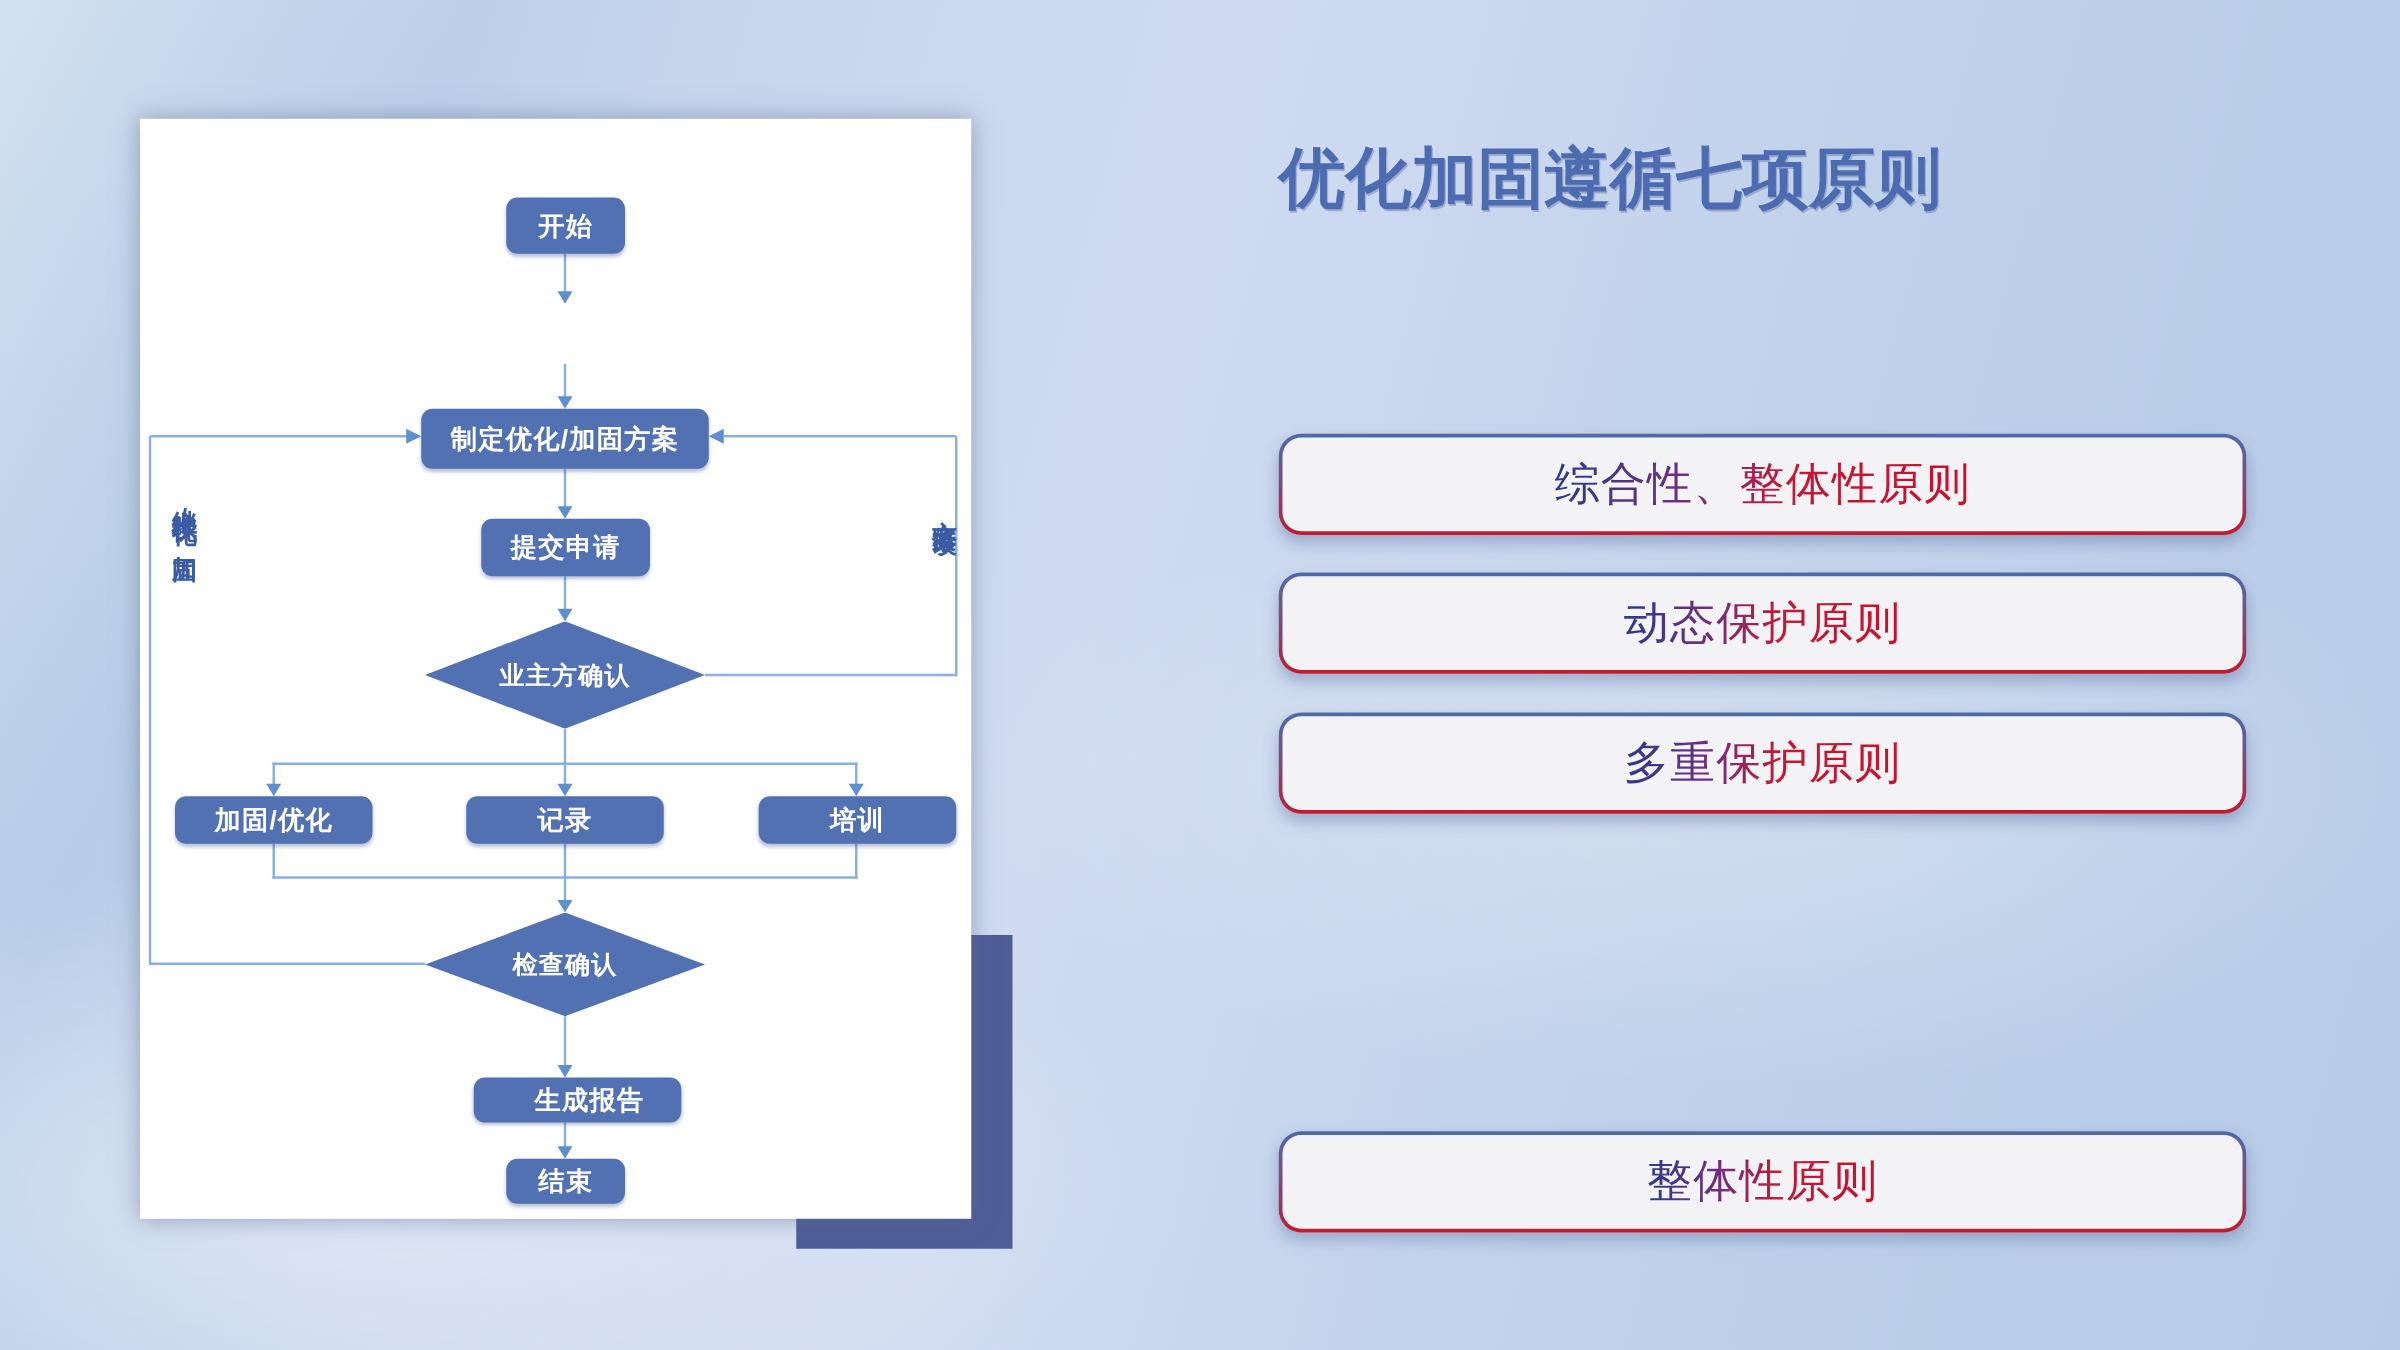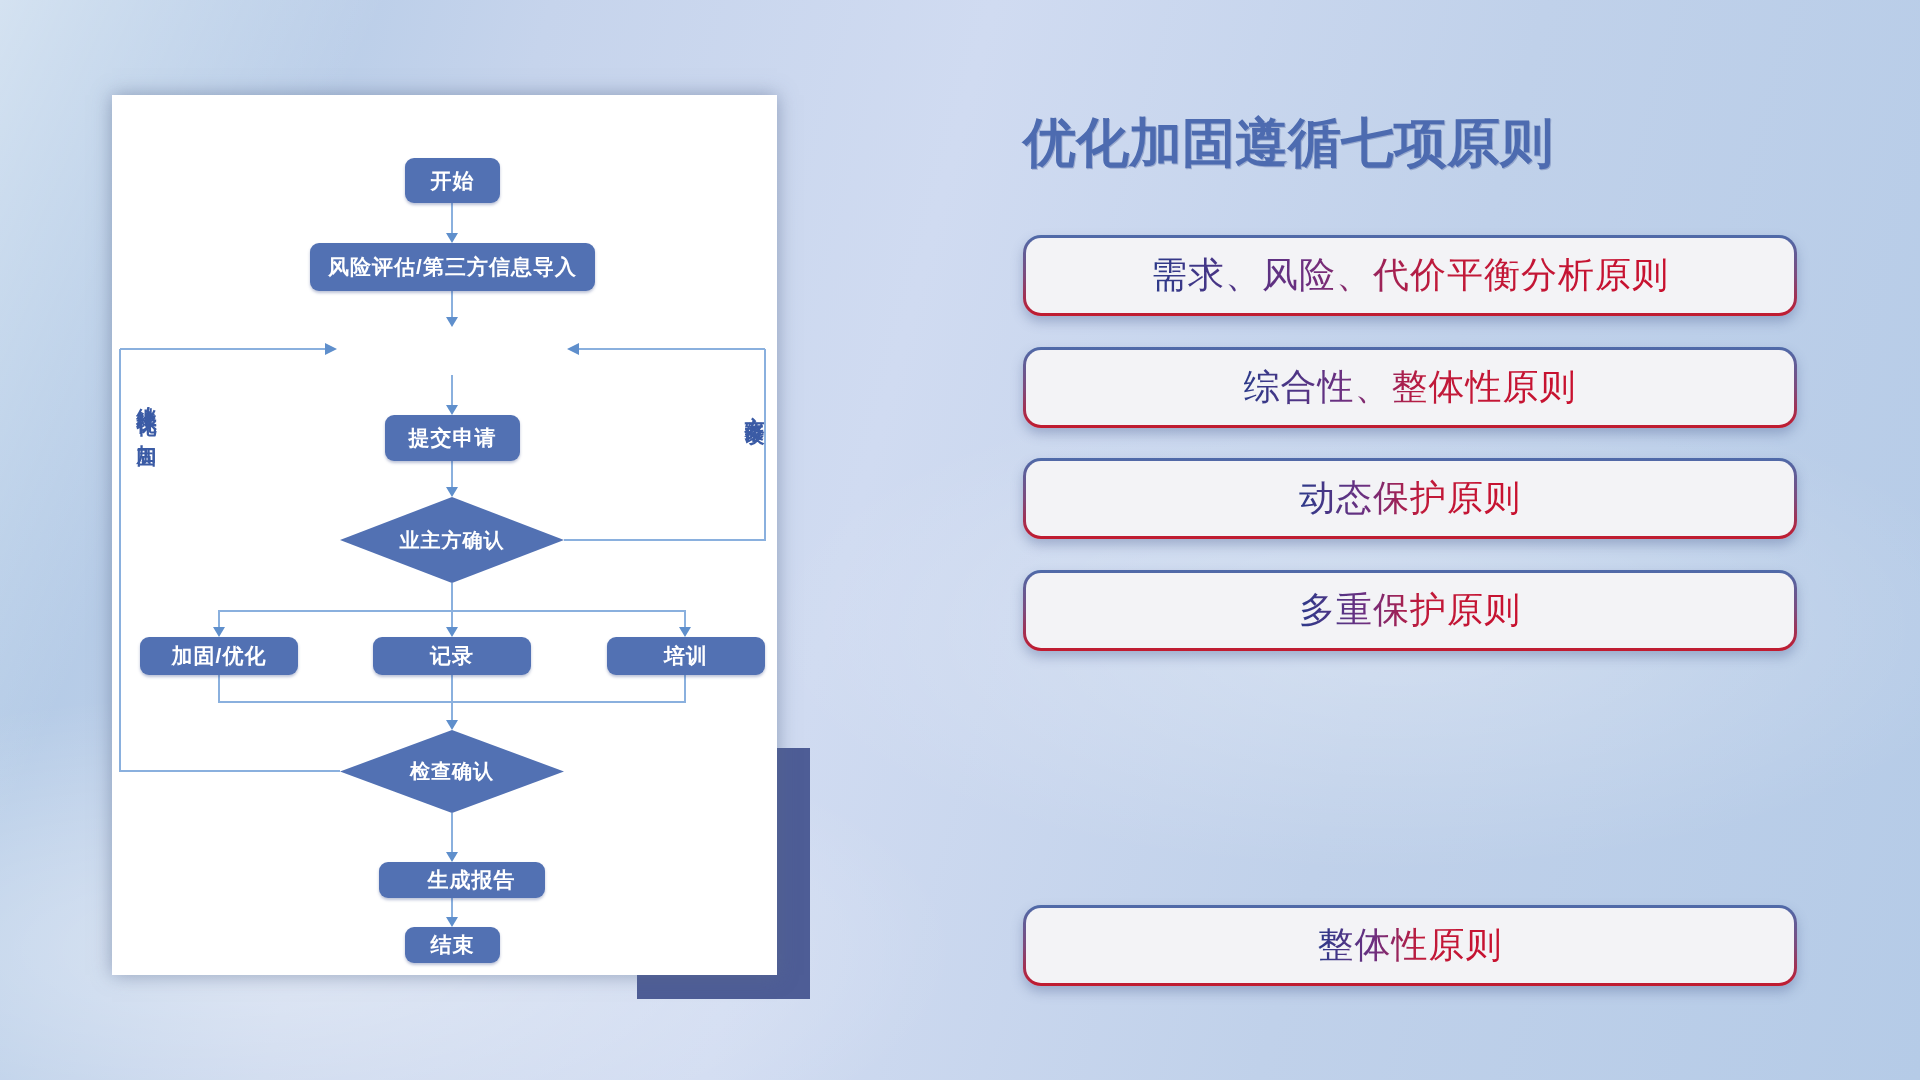--- a/index.html
+++ b/index.html
@@ -114,37 +114,32 @@
 
   <div class="ln" style="left:564px;top:539px;width:201px;height:2px;"></div>
   <div class="ln" style="left:764px;top:349px;width:2px;height:192px;"></div>
   <div class="ln" style="left:579px;top:348px;width:186px;height:2px;"></div>
   <div class="ah ah-left" style="left:567px;top:343px;"></div>
 
   <div class="loop-label" style="left:136px;top:392px;height:170px;">继续优化/加固</div>
   <div class="loop-label" style="left:744px;top:400px;height:110px;">方案修改</div>
 
   <div class="fc-box n-start">开始</div>
-  <div class="fc-box n-risk">风险评估/第三方信息导入</div>
+  <div class="fc-box n-plan">制定优化/加固方案</div>
   <div class="fc-box n-submit">提交申请</div>
   <div class="fc-diamond d-owner">业主方确认</div>
   <div class="fc-box n-reinforce">加固/优化</div>
   <div class="fc-box n-record">记录</div>
   <div class="fc-box n-training">培训</div>
   <div class="fc-diamond d-check">检查确认</div>
   <div class="fc-box n-report">生成报告</div>
   <div class="fc-box n-end">结束</div>
 
   <div class="slide-title">优化加固遵循七项原则</div>
 
-  <div class="principle p1">
-    <div class="inner">
-        <span class="txt">需求、风险、代价平衡分析原则</span>
-      </div>
-  </div>
   <div class="principle p2">
     <div class="inner">
         <span class="txt">综合性、整体性原则</span>
       </div>
   </div>
   <div class="principle p3">
     <div class="inner">
         <span class="txt">动态保护原则</span>
       </div>
   </div>

